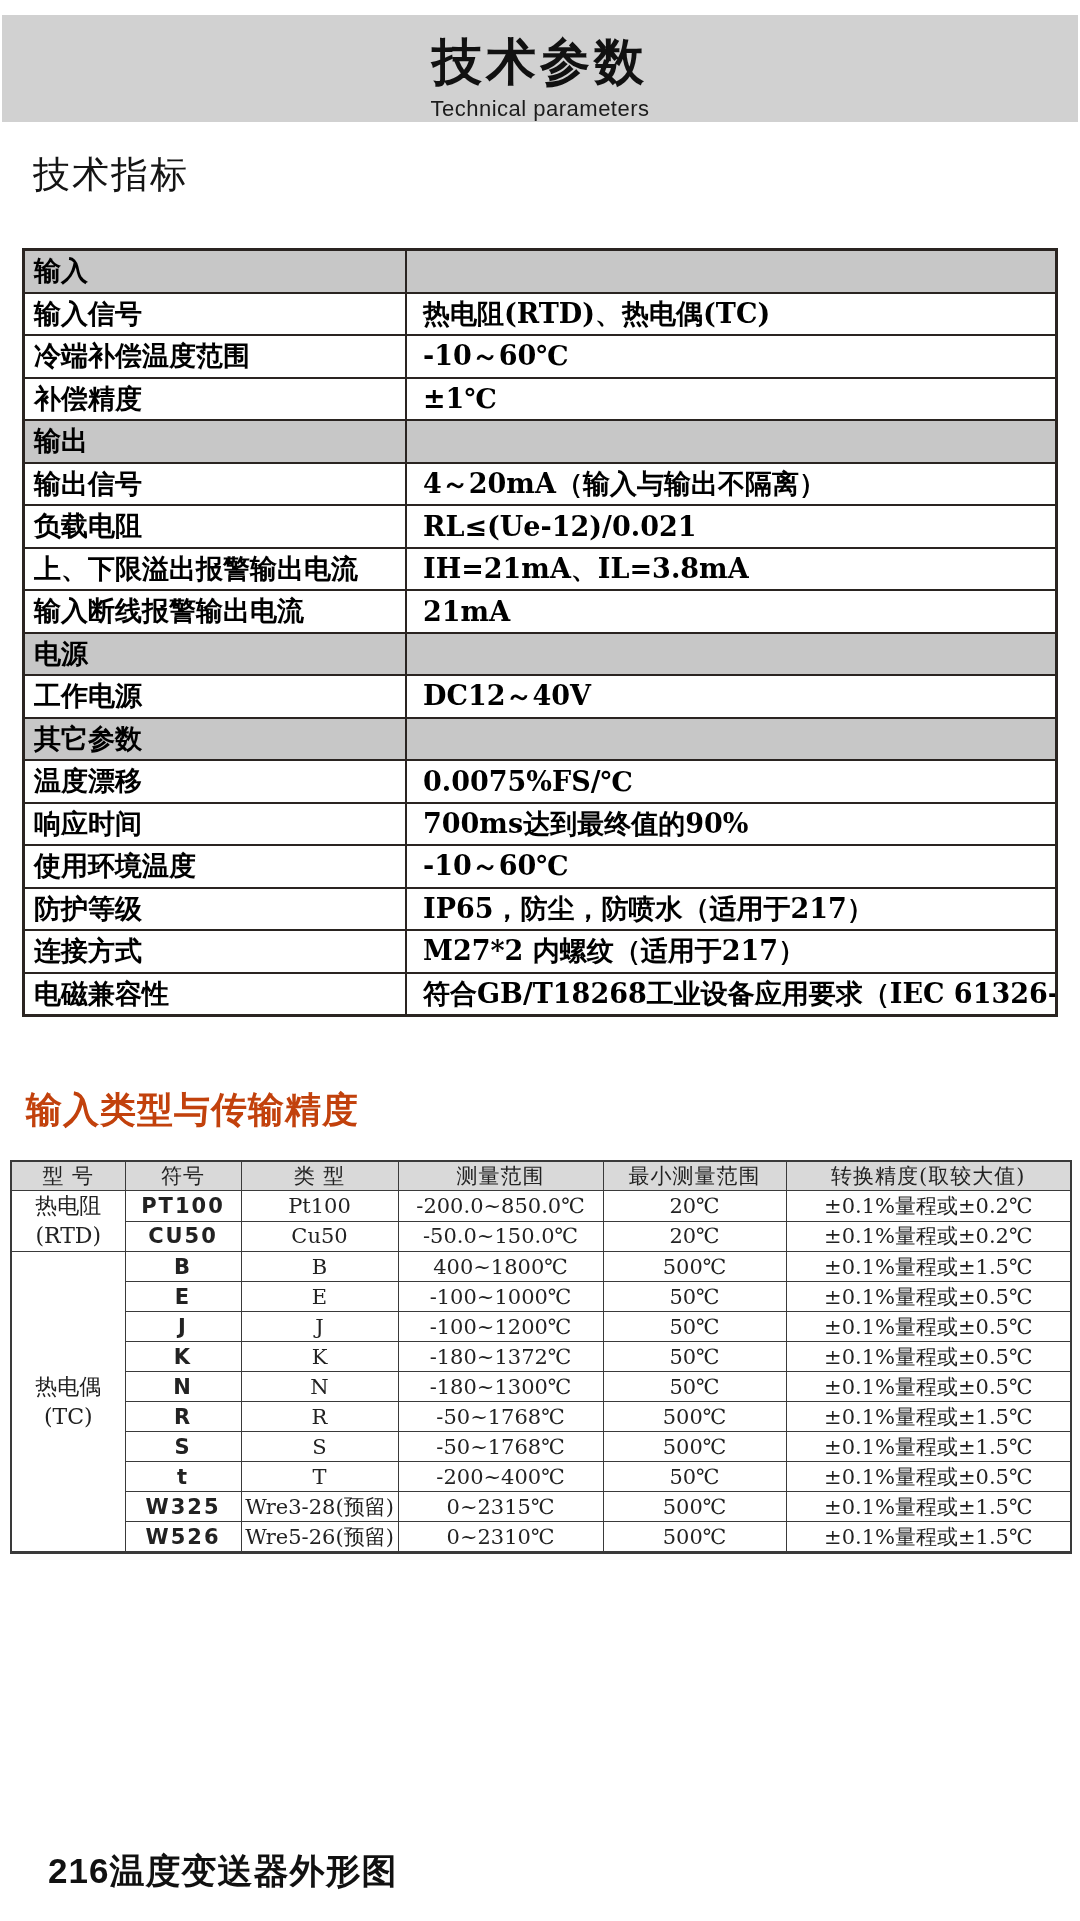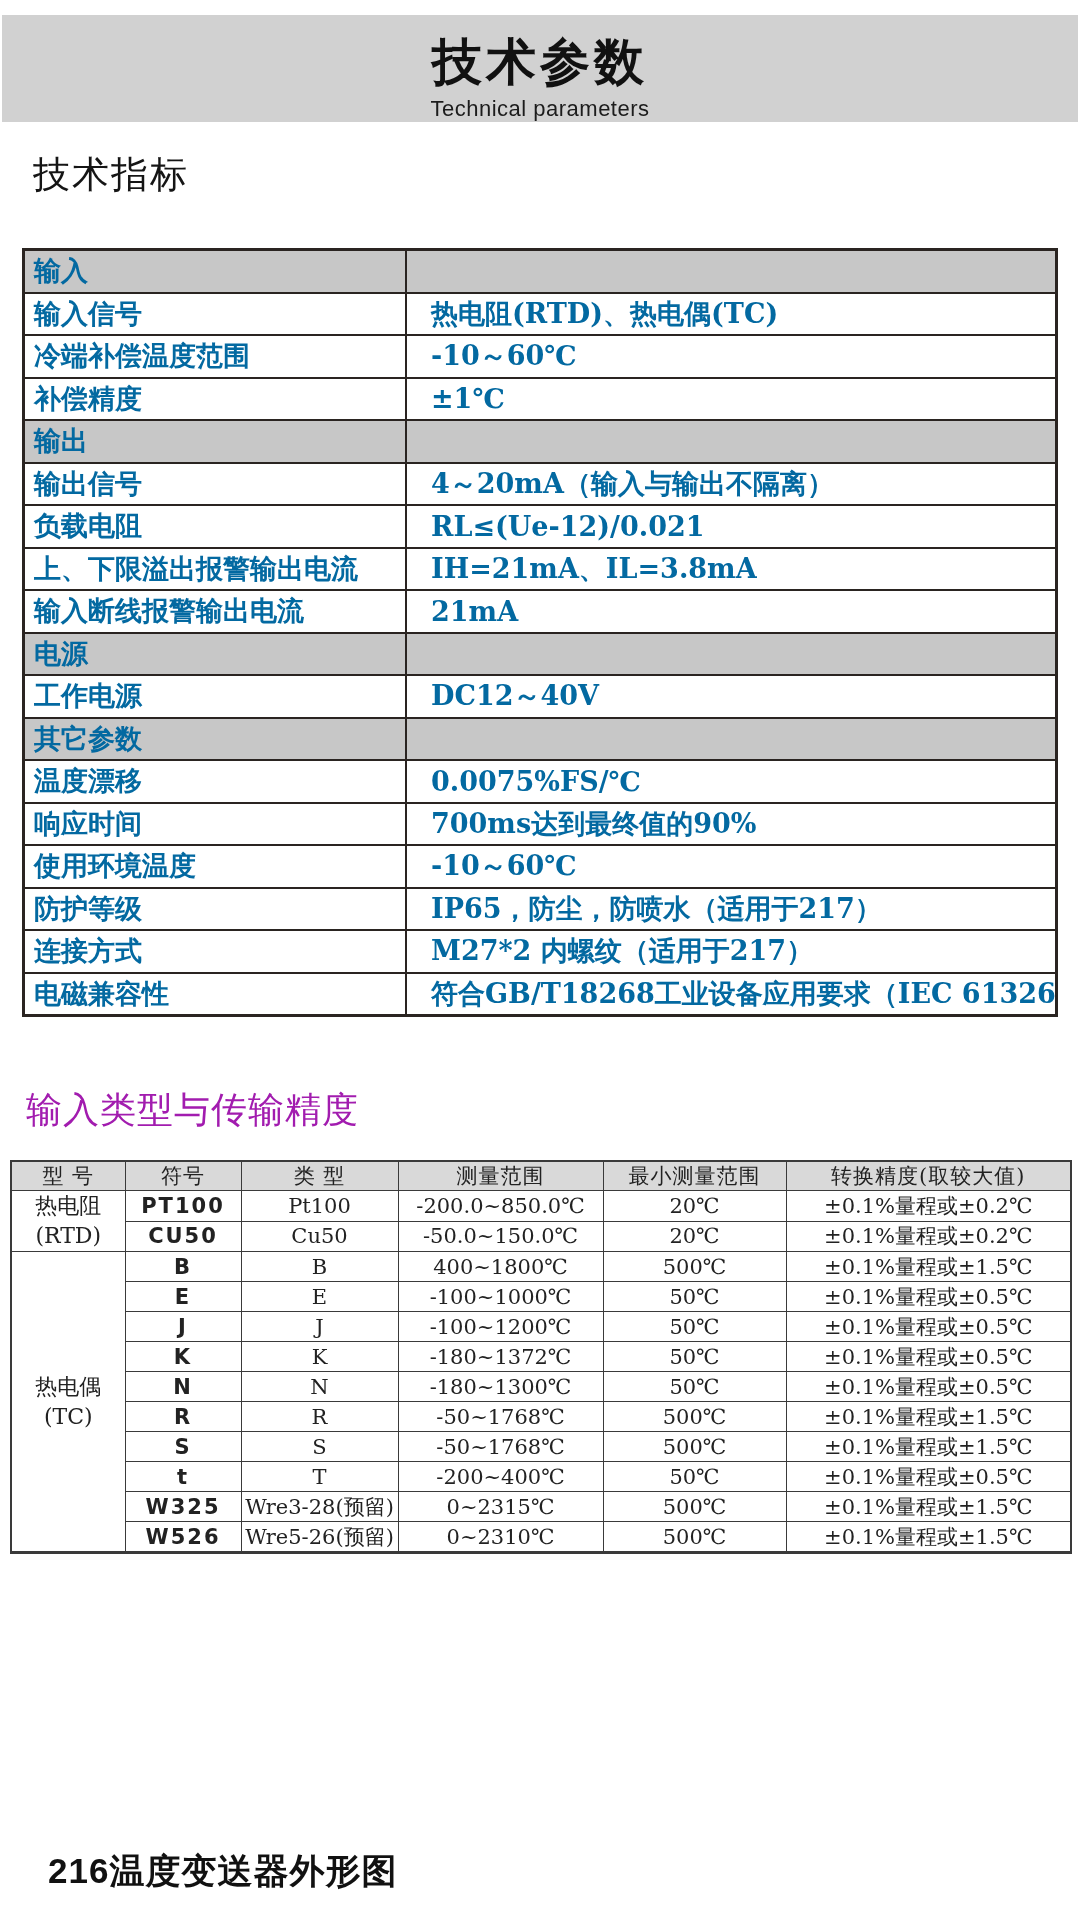--- a/index.html
+++ b/index.html
@@ -23,45 +23,45 @@
   .banner-sub{
     margin:0;font-size:22px;font-weight:400;color:#1c1c1c;letter-spacing:0.5px;
   }
   
   .h-indicators{
     position:absolute;left:33px;top:150px;
     font-size:37px;font-weight:500;color:#151515;letter-spacing:2px;
   }
   .h-input-types{
     position:absolute;left:26px;top:1086px;
-    font-size:36px;font-weight:400;color:#a21caf;letter-spacing:1px;
+    font-size:36px;font-weight:700;color:#c2410c;letter-spacing:1px;
   }
   .h-dimensions{
     position:absolute;left:0;top:1712px;width:1080px;
     text-align:center;font-size:50px;font-weight:bold;color:#111;letter-spacing:4px;
   }
   .h-216{
     position:absolute;left:36px;top:1848px;
     font-size:35px;font-weight:bold;color:#111;letter-spacing:1px;margin-left:12px;
   }
   
   table.spec{
     position:absolute;left:22px;top:248px;width:1036px;
     border-collapse:collapse;table-layout:fixed;
     font-family:"DejaVu Serif","Liberation Serif",serif;
-    font-size:27px;font-weight:bold;color:#0369a1;
+    font-size:27px;font-weight:bold;color:#000000;
   }
   table.spec td{
     border:2px solid #2a2421;
     height:40.5px;padding:0 0 0 9px;vertical-align:middle;
     overflow:hidden;white-space:nowrap;
   }
   table.spec{border:3px solid #2a2421;}
   table.spec td.spec-label{width:371px;}
-  table.spec td.spec-value{padding-left:24px;}
+  table.spec td.spec-value{padding-left:16px;}
   table.spec tr.section td{background:#c7c7c7;}
   
   table.input{
     position:absolute;left:10px;top:1160px;width:1060px;
     border-collapse:collapse;table-layout:fixed;
     font-family:"DejaVu Serif","Liberation Serif",serif;
     font-size:21px;color:#222;text-align:center;
   }
   table.input{border:2px solid #3a3a3a;border-bottom-width:3px;}
   table.input th,table.input td{

